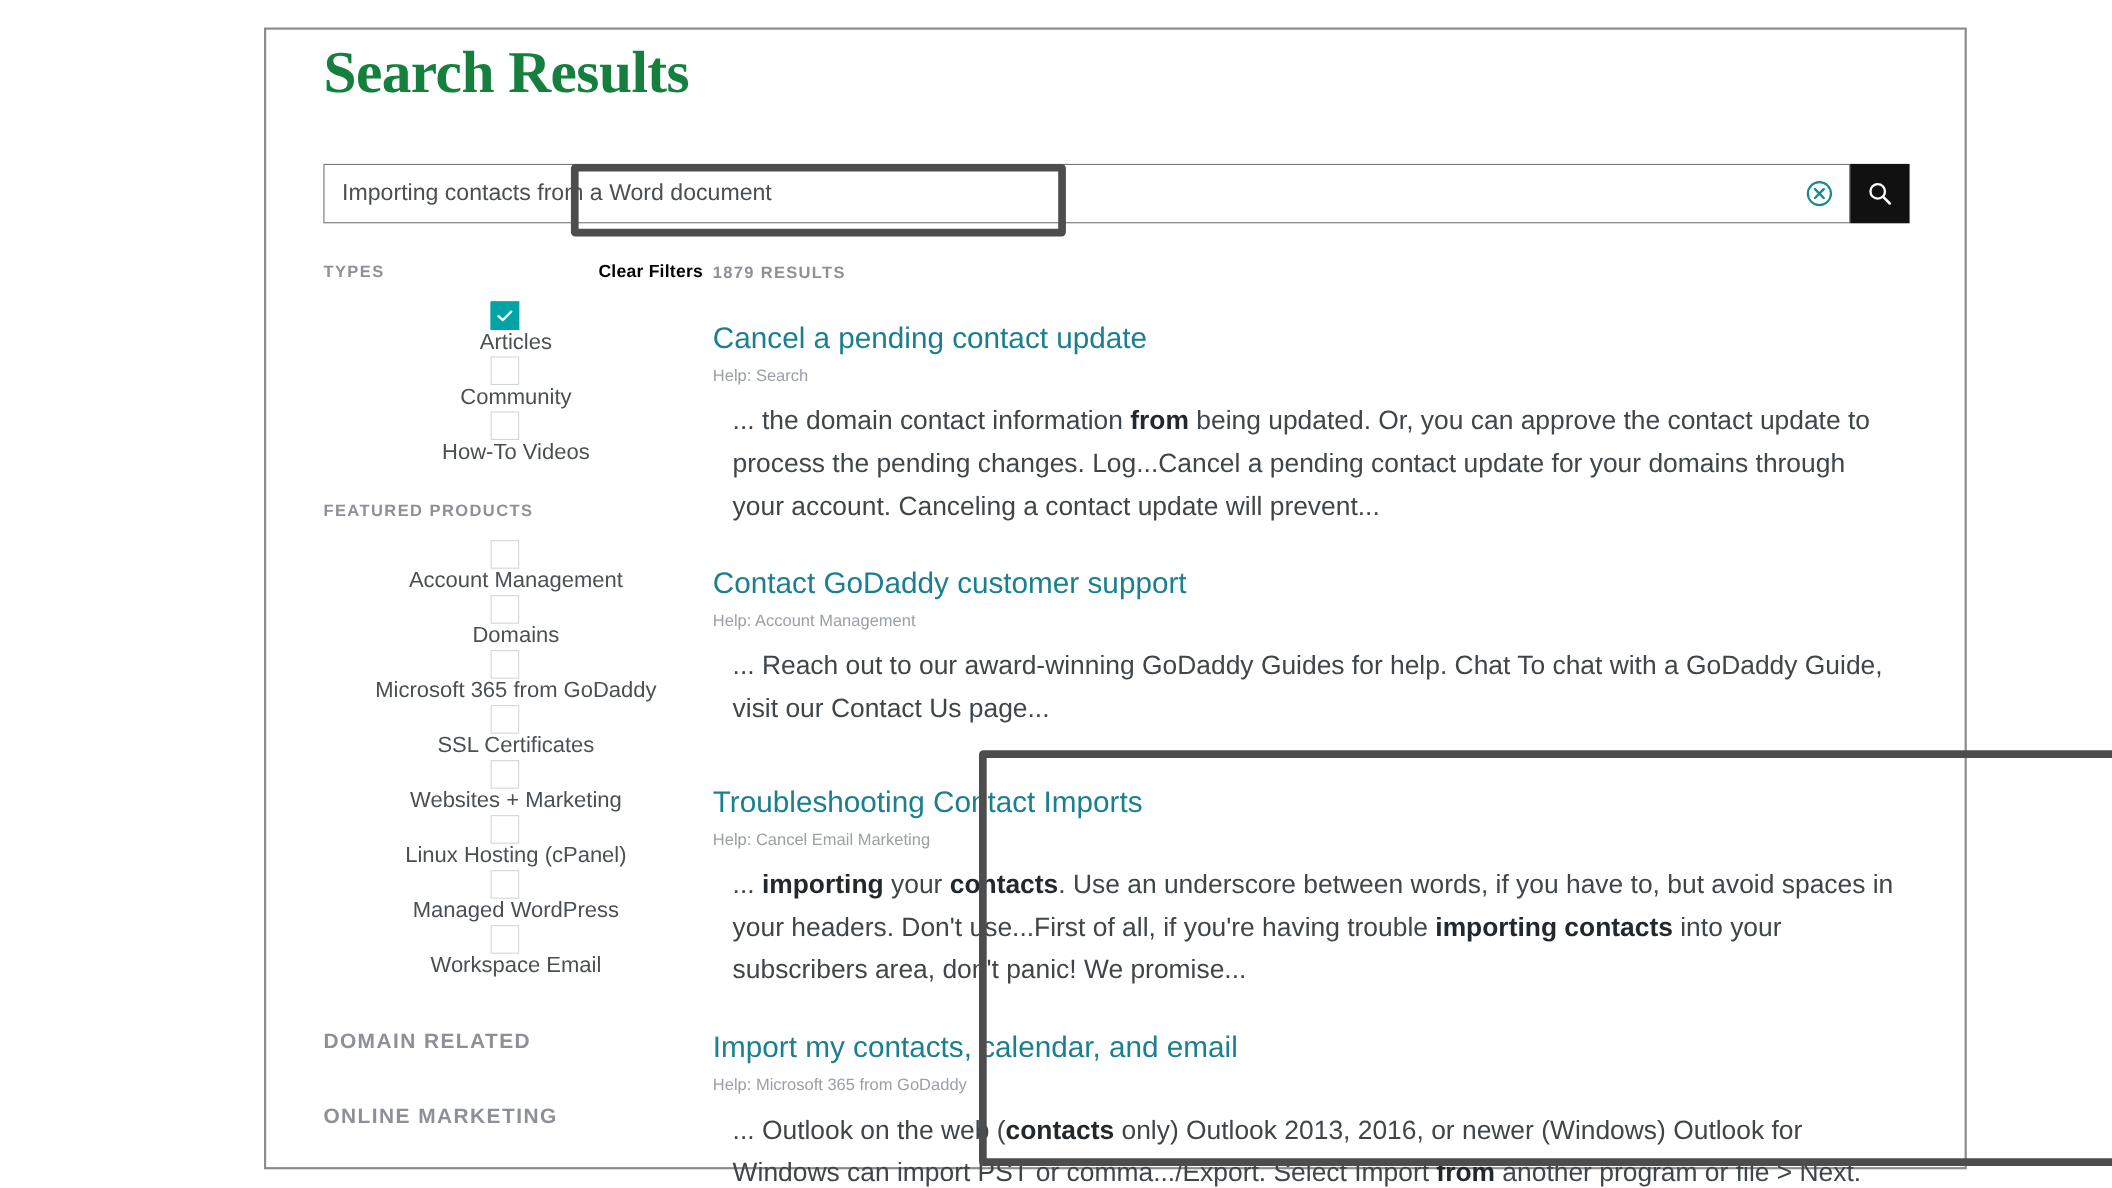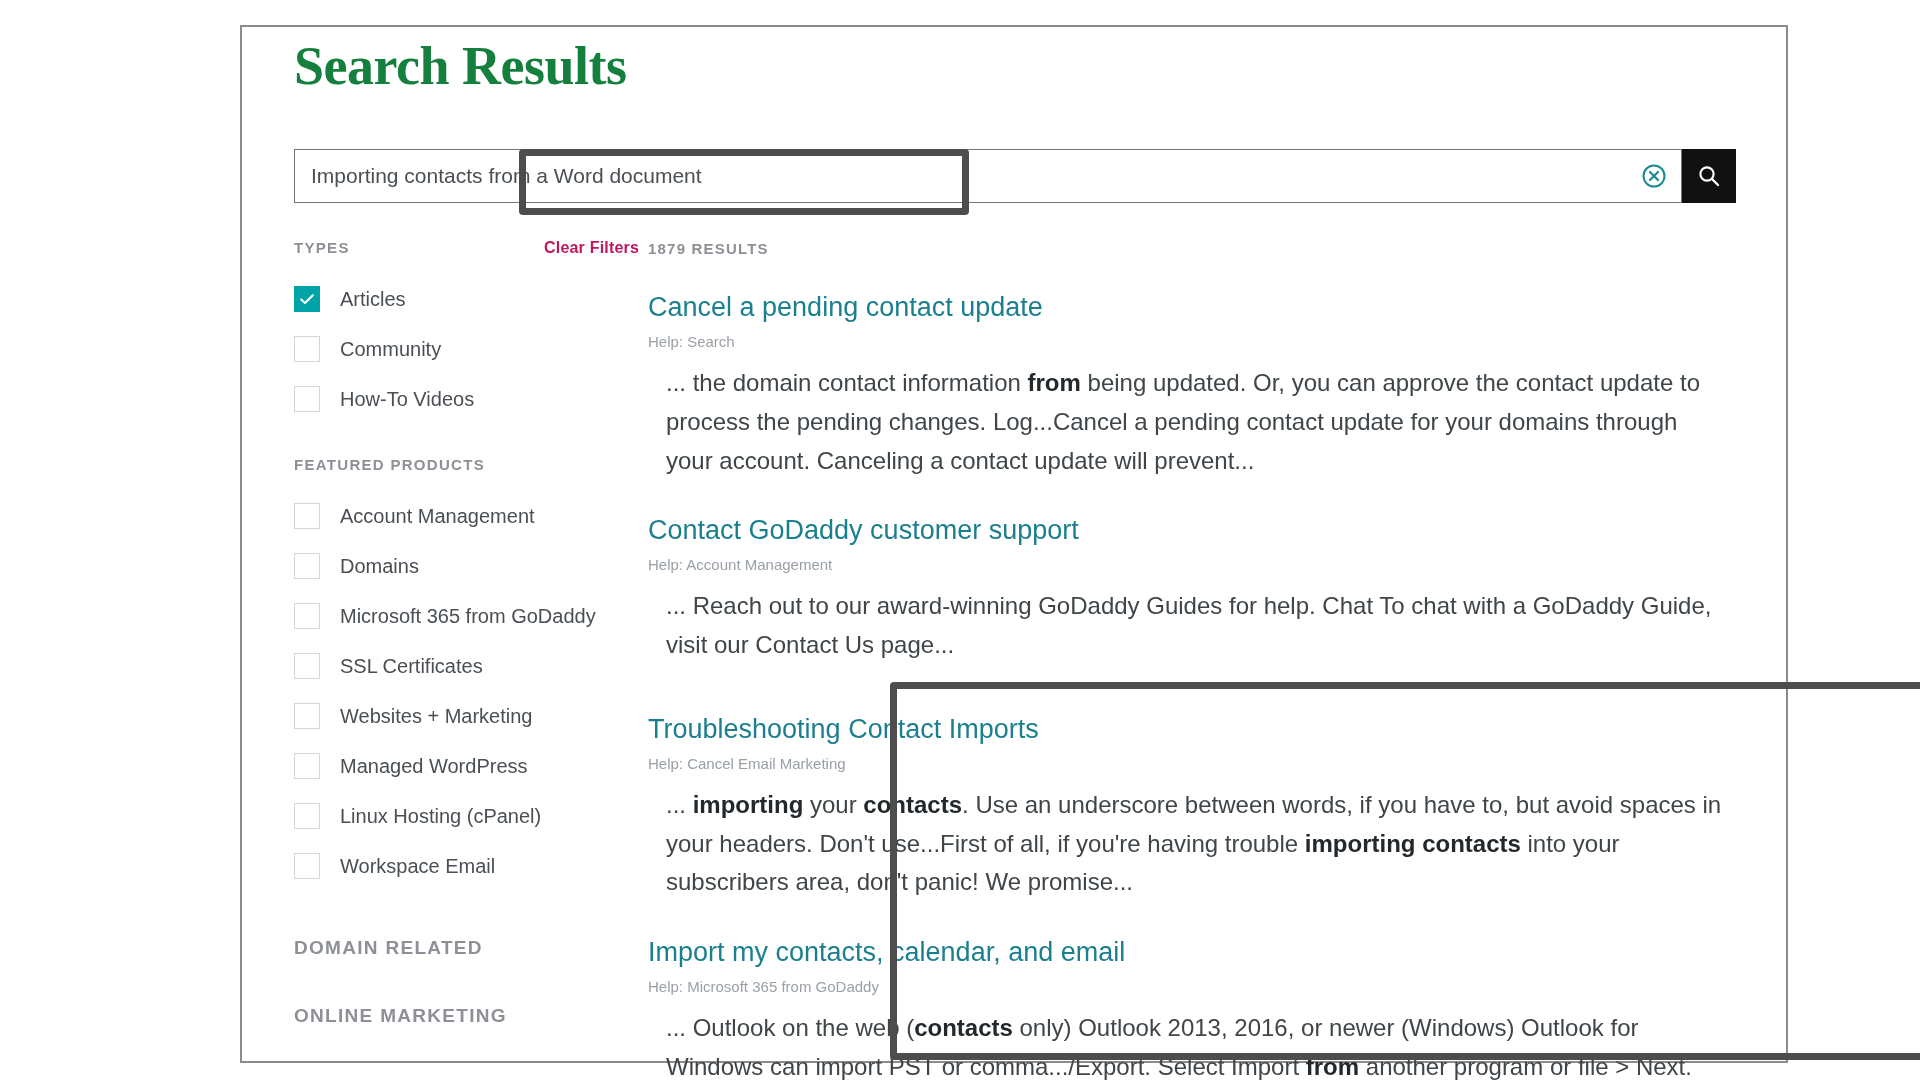--- a/index.html
+++ b/index.html
@@ -132,20 +132,21 @@
     letter-spacing: 1.3px;
     color: #8d9096;
     text-transform: uppercase;
     margin-bottom: 18px;
   }
   .facet-item {
     display: flex;
     align-items: center;
     height: 50px;
     cursor: pointer;
+    flex-direction: column;
   }
   .cbox {
     width: 26px;
     height: 26px;
     box-sizing: border-box;
     flex: 0 0 26px;
     border: 1px solid #d3d6d9;
     background: #ffffff;
     display: flex;
     align-items: center;
@@ -184,21 +185,21 @@
   #results-topbar {
     position: relative;
     height: 28px;
   }
   #clear-filters {
     position: absolute;
     left: -60px;
     top: 0;
     font-size: 16px;
     font-weight: bold;
-    color: #be185d;
+    color: #000000;
     letter-spacing: 0.2px;
     cursor: pointer;
     text-decoration: none;
   }
   #results-count {
     position: absolute;
     left: 44px;
     top: 1px;
     font-size: 15px;
     font-weight: bold;
@@ -325,25 +326,25 @@
       <div class="facet-item">
         <span class="cbox"></span>
         <span class="facet-label">SSL Certificates</span>
       </div>
       <div class="facet-item">
         <span class="cbox"></span>
         <span class="facet-label">Websites + Marketing</span>
       </div>
       <div class="facet-item">
         <span class="cbox"></span>
+        <span class="facet-label">Linux Hosting (cPanel)</span>
+      </div>
+      <div class="facet-item">
+        <span class="cbox"></span>
         <span class="facet-label">Managed WordPress</span>
-      </div>
-      <div class="facet-item">
-        <span class="cbox"></span>
-        <span class="facet-label">Linux Hosting (cPanel)</span>
       </div>
       <div class="facet-item">
         <span class="cbox"></span>
         <span class="facet-label">Workspace Email</span>
       </div>
     </div>
 
     <div class="plain-header">DOMAIN RELATED</div>
     <div class="plain-header">ONLINE MARKETING</div>
   </div>

